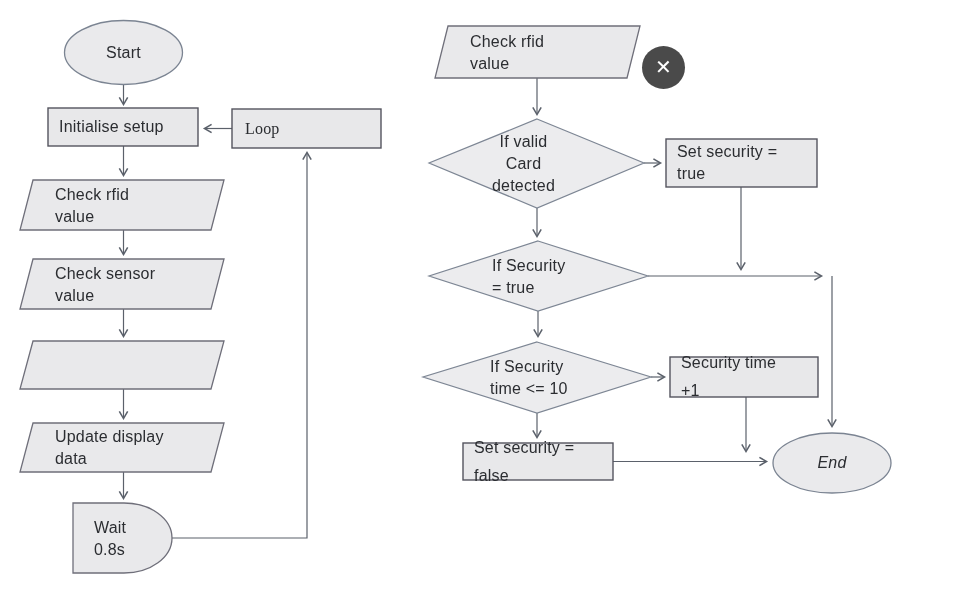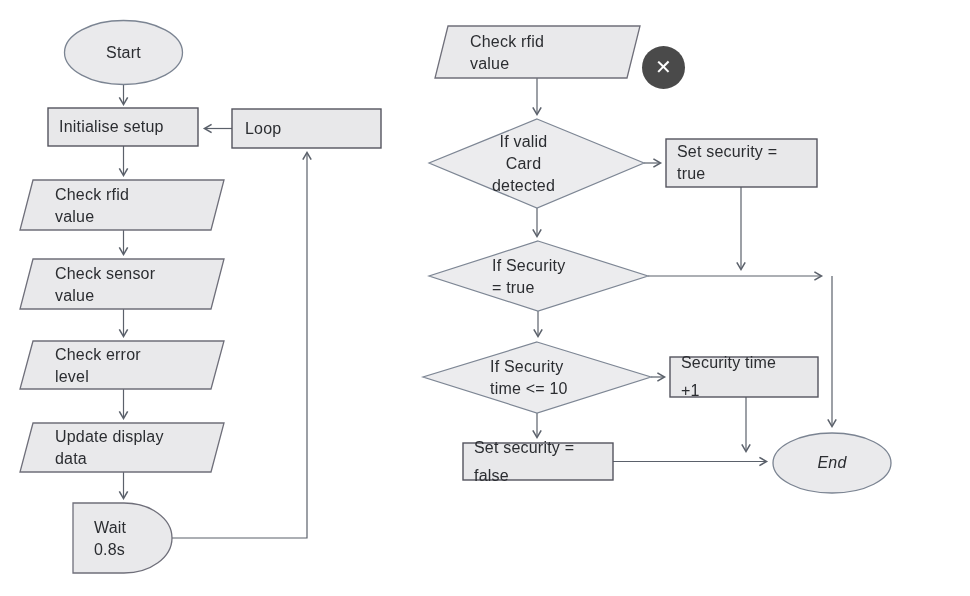--- a/index.html
+++ b/index.html
@@ -102,27 +102,25 @@
     <rect class="shape-proc" x="666" y="139" width="151" height="48"></rect>
     <polygon class="shape-dec" points="538,241 648,276 538,311 429,276"></polygon>
     <polygon class="shape-dec" points="537,342 651,377 537,413 423,377"></polygon>
     <rect class="shape-proc" x="670" y="357" width="148" height="40"></rect>
     <rect class="shape-proc" x="463" y="443" width="150" height="37"></rect>
     <ellipse class="shape-term" cx="832" cy="463" rx="59" ry="30"></ellipse>
   </svg>
 
   <div class="lbl center" style="left:64px; top:21px; width:119px; height:63px;">Start</div>
   <div class="lbl" style="left:59px; top:108px; width:139px; height:38px;">Initialise setup</div>
-  <div class="lbl" style="left:245px; top:109px; width:136px; height:39px;">Loop</div>
+  <div class="lbl" style="left:245px; top:109px; width:136px; height:39px;font-family:Liberation Serif, serif;">Loop</div>
   <div class="lbl" style="left:55px; top:181px; width:165px; height:49px;">Check rfid
 value</div>
   <div class="lbl" style="left:55px; top:260px; width:165px; height:49px;">Check sensor
 value</div>
-  <div class="lbl" style="left:55px; top:342px; width:165px; height:47px;">Check error
-level</div>
   <div class="lbl" style="left:55px; top:424px; width:168px; height:48px;">Update display
 data</div>
   <div class="lbl" style="left:94px; top:504px; width:75px; height:69px;">Wait
 0.8s</div>
 
   <div class="lbl" style="left:470px; top:27px; width:165px; height:51px;">Check rfid
 value</div>
   <div class="lbl" style="left:492px; top:120px; width:145px; height:88px;text-align:center;">If valid
 Card
 detected</div>

